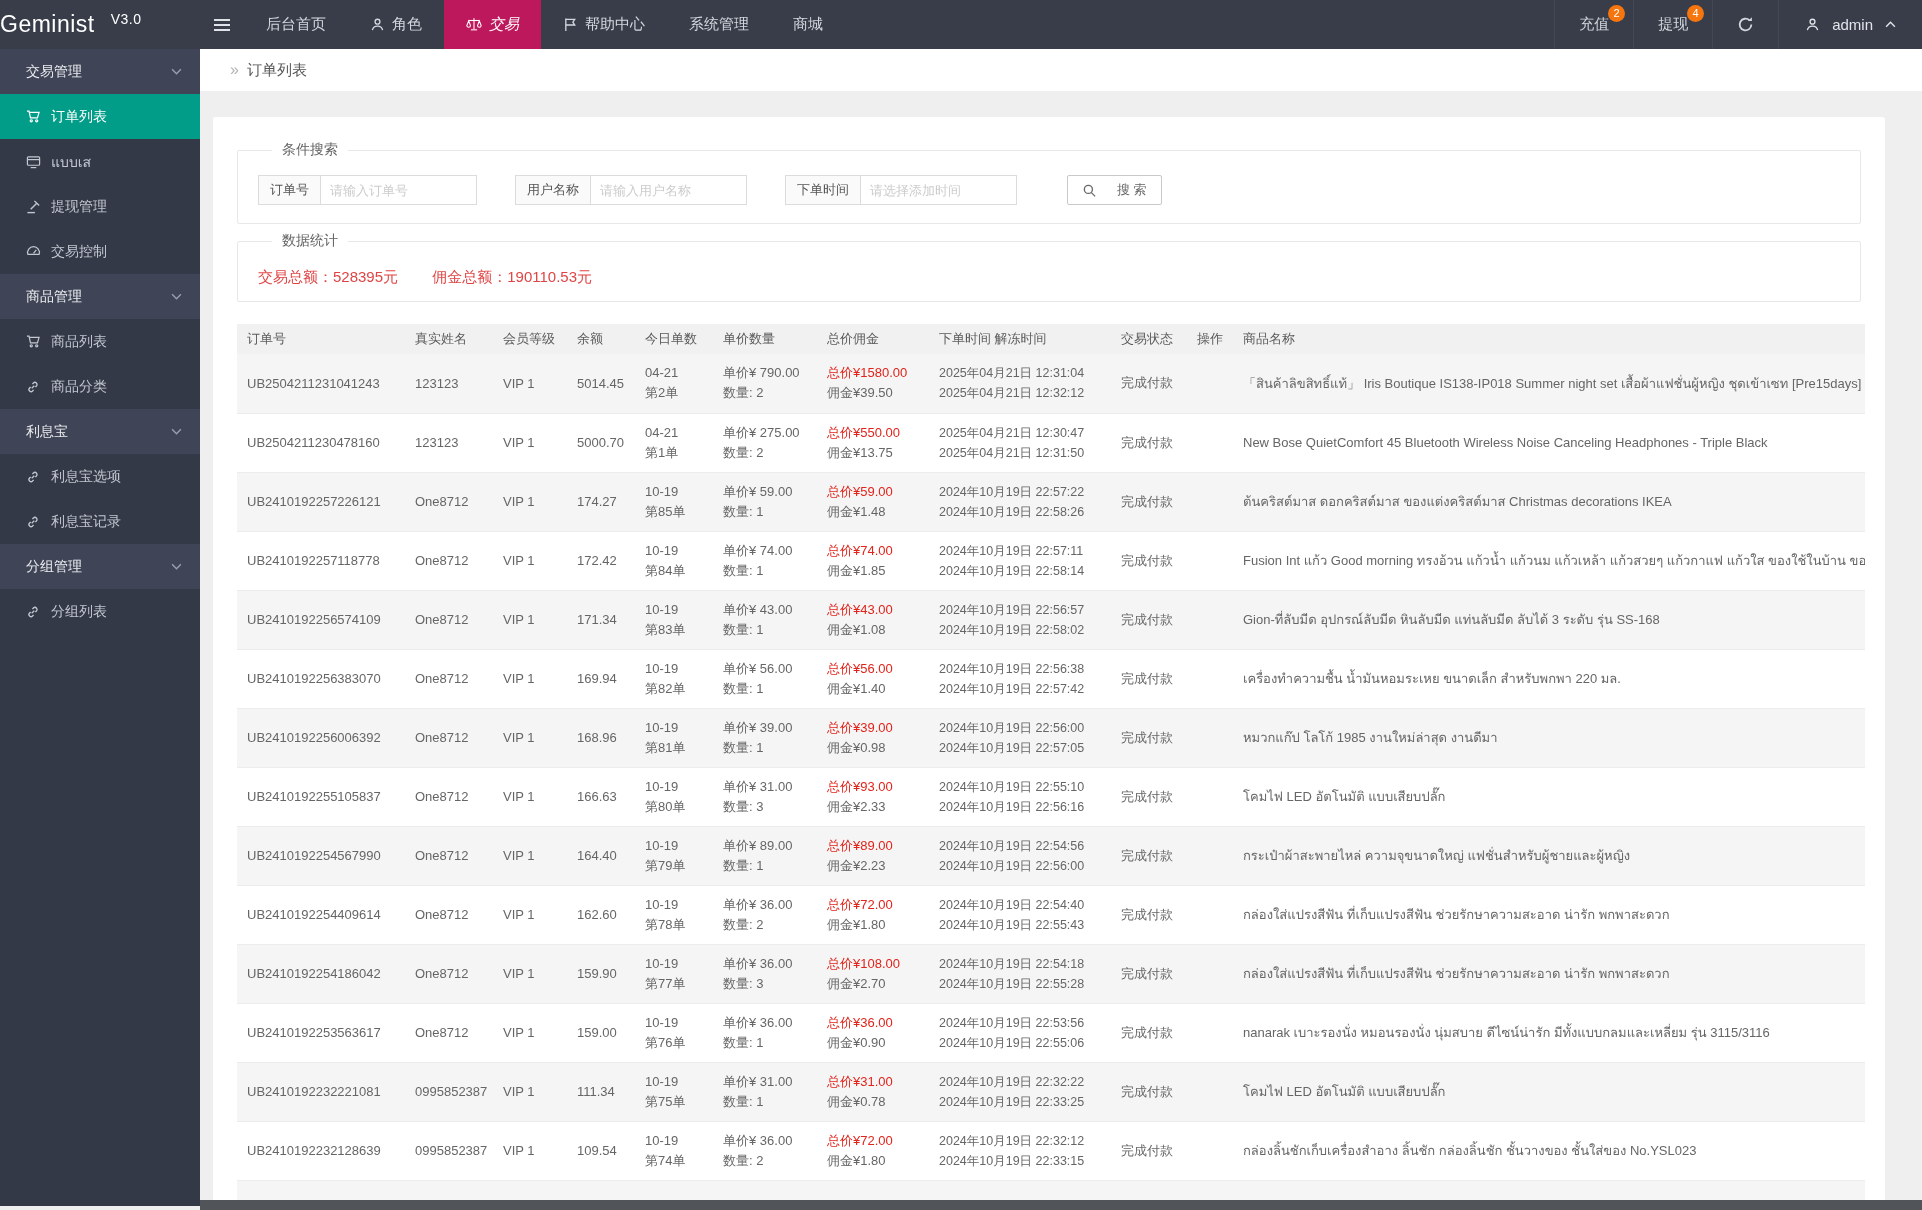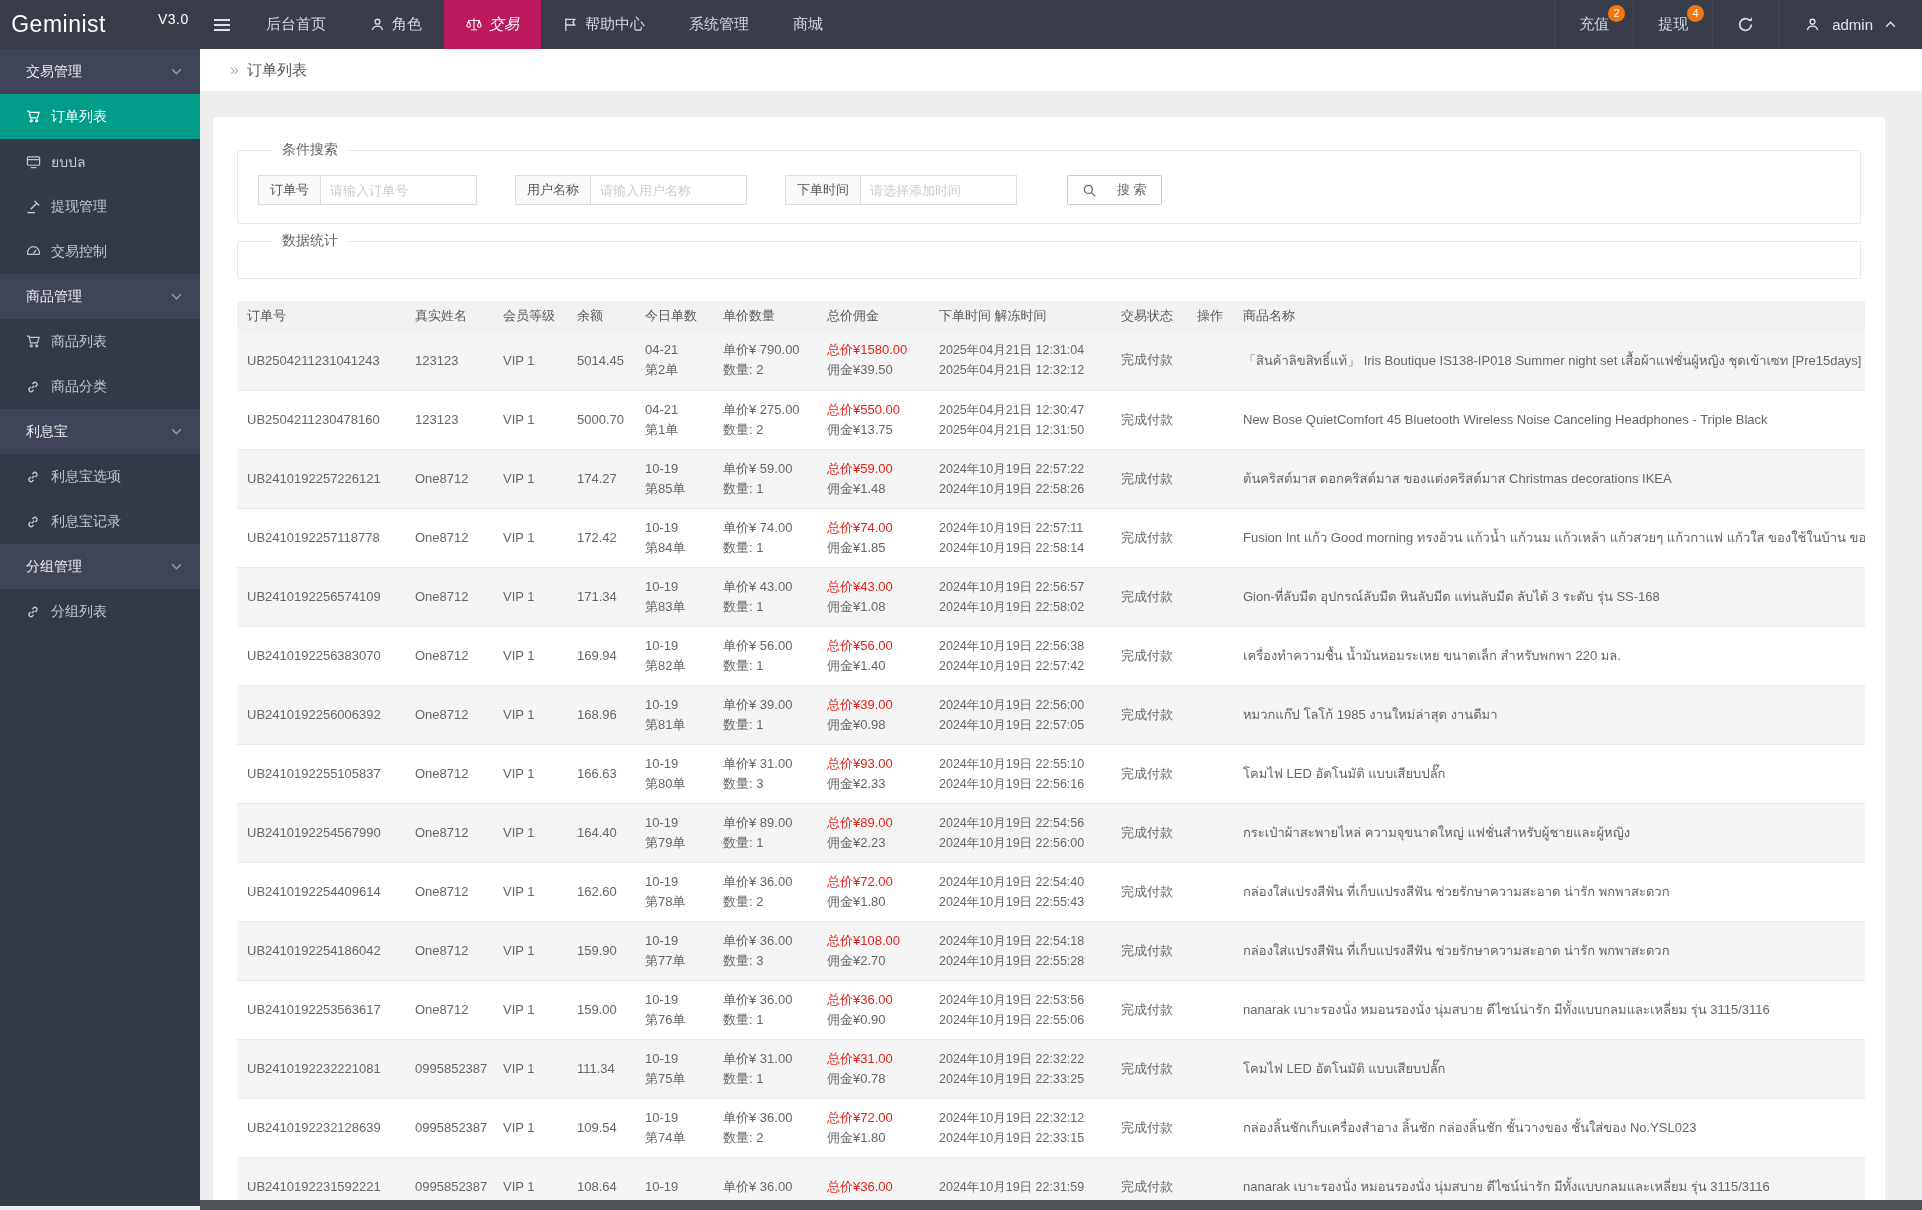--- a/index.html
+++ b/index.html
@@ -3,22 +3,22 @@
 <meta charset="utf-8">
 <style>
   * { margin:0; padding:0; box-sizing:border-box; }
   html,body { width:1922px; height:1210px; overflow:hidden; background:#efefef;
     font-family:"Liberation Sans","DejaVu Sans",sans-serif; }
   .app { position:relative; width:1922px; height:1210px; }
 
   
   .navbar { position:absolute; top:0; left:0; right:0; height:49px; background:#383d49;
     display:flex; align-items:stretch; color:#cfd3da; z-index:30; }
-  .logo { width:200px; display:flex; align-items:center; justify-content:center; color:#fff;
-    font-size:23px; letter-spacing:.5px;gap:36px; }
+  .logo { width:200px; display:flex; align-items:center; justify-content:flex-start; color:#fff;
+    font-size:23px; letter-spacing:.5px; }
   .logo sup { font-size:14px; margin-left:16px; transform:translateY(-6px); }
   .nav-burger { width:44px; display:flex; align-items:center; justify-content:center; color:#dfe2e8; cursor:pointer; }
   .nav-items { display:flex; align-items:stretch; }
   .nav-item { display:flex; align-items:center; gap:7px; padding:0 22px; font-size:15px;
     color:#d3d7de; cursor:pointer; }
   .nav-item.active { background:#be185d; color:#fff;font-style:italic; }
   .nav-item .icon { display:inline-flex; align-items:center; }
   .nav-right { margin-left:auto; display:flex; align-items:stretch; }
   .nav-right-item { position:relative; display:flex; align-items:center; padding:0 24px;
     font-size:15px; color:#d3d7de; border-left:1px solid rgba(255,255,255,.06); cursor:pointer; }
@@ -203,21 +203,21 @@
       <div class="side-item">
         <span class="icon">
           <svg viewBox="0 0 16 16" width="15" height="15">
             <g fill="none" stroke="currentColor" stroke-width="1.3">
               <rect x="1.5" y="3" width="13" height="9" rx="1"></rect>
               <line x1="1.5" y1="6" x2="14.5" y2="6"></line>
               <line x1="5" y1="14.5" x2="11" y2="14.5"></line>
             </g>
           </svg>
         </span>
-        <span>ยบปล</span>
+        <span>แบบเส</span>
       </div>
       <div class="side-item">
         <span class="icon">
           <svg viewBox="0 0 16 16" width="15" height="15">
             <g fill="none" stroke="currentColor" stroke-width="1.5">
               <path d="M9 2l5 5"></path>
               <path d="M11.5 4.5L5 11"></path>
               <path d="M1.5 14.5h8"></path>
             </g>
           </svg>
@@ -353,20 +353,24 @@
                   </g>
                 </svg>
             </span>
             <span>搜 索</span>
           </button>
         </div>
       </fieldset>
 
       <fieldset class="stats-fieldset">
         <legend>数据统计</legend>
+        <div class="stats-line">
+          <span>交易总额：528395元</span>
+          <span>佣金总额：190110.53元</span>
+        </div>
       </fieldset>
 
       <table class="orders">
         <colgroup>
           <col style="width:168px">
             <col style="width:88px">
             <col style="width:74px">
             <col style="width:68px">
           <col style="width:78px">
             <col style="width:104px">

